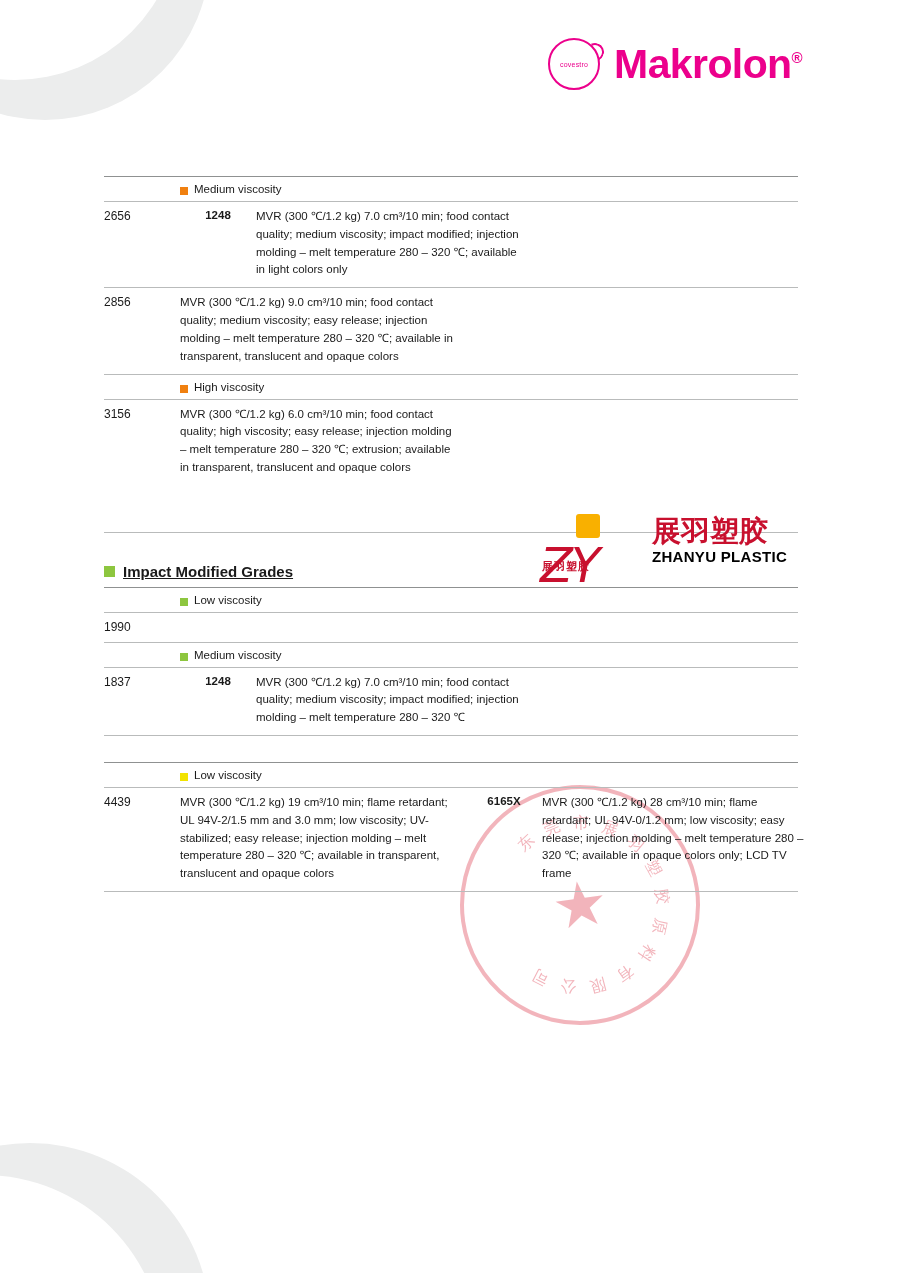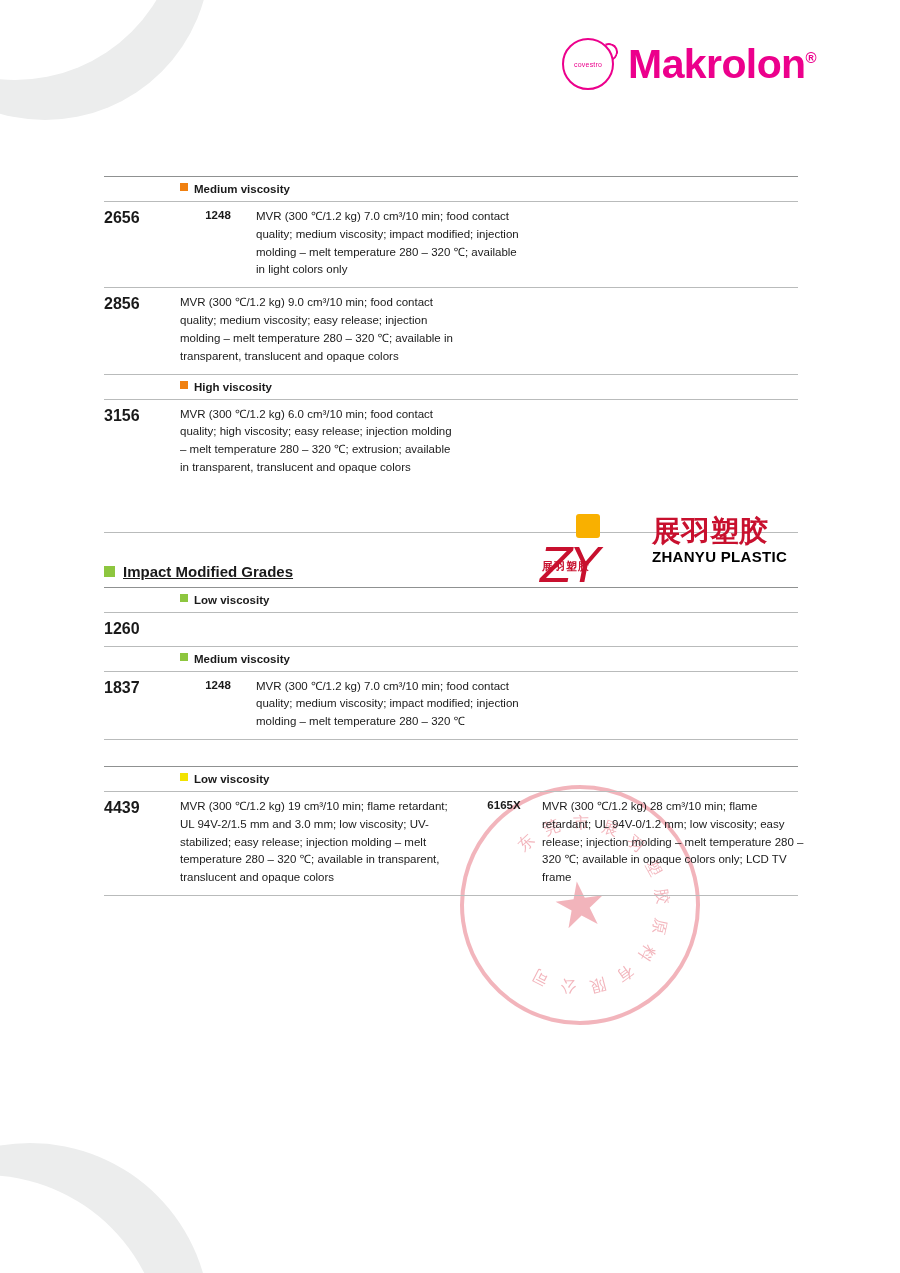--- a/index.html
+++ b/index.html
@@ -58,21 +58,21 @@
     width: 360px;
     height: 360px;
     border-radius: 50%;
     background: #ffffff;
     z-index: 0;
   }
 
   
   .brand {
     position: absolute;
-    right: 84px;
+    right: 98px;
     top: 38px;
     display: flex;
     align-items: center;
     z-index: 5;
   }
   .covestro-mark {
     width: 48px;
     height: 48px;
     border-radius: 50%;
     border: 2.5px solid #ec008c;
@@ -175,22 +175,22 @@
   .rule-dark {
     border-top: 1px solid #8f9191;
   }
   .row {
     display: flex;
     padding: 6px 0 8px 0;
   }
   .col-code {
     width: 76px;
     flex: none;
-    font-size: 16px;
-    font-weight: bold;
+    font-size: 12px;
+    font-weight: normal;
     padding-top: 1px;
   }
   .col-desc {
     width: 276px;
     flex: none;
     font-size: 11.5px;
     line-height: 1.55;
     padding-right: 10px;
   }
   .col-code2 {
@@ -202,24 +202,24 @@
     text-align: center;
   }
   .col-desc2 {
     width: 266px;
     flex: none;
     font-size: 11.5px;
     line-height: 1.55;
   }
   .subhead {
     display: flex;
-    align-items: flex-start;
+    align-items: flex-end;
     padding: 6px 0 6px 76px;
     font-size: 11.5px;
-    font-weight: bold;
+    font-weight: normal;
   }
   .bullet {
     width: 8px;
     height: 8px;
     display: inline-block;
     margin-right: 6px;
     flex: none;
   }
   .section-head {
     display: flex;
@@ -385,21 +385,21 @@
     </div>
     <div class="rule rule-dark"></div>
 
     <div class="subhead">
       <span class="bullet" style="background:#8dc63f"></span>
       <span>Low viscosity</span>
     </div>
     <div class="rule"></div>
 
     <div class="row">
-      <div class="col-code">1260</div>
+      <div class="col-code">1990</div>
       <div class="col-code2"></div>
       <div class="col-desc2"></div>
     </div>
     <div class="rule"></div>
 
     <div class="subhead">
       <span class="bullet" style="background:#8dc63f"></span>
       <span>Medium viscosity</span>
     </div>
     <div class="rule"></div>

